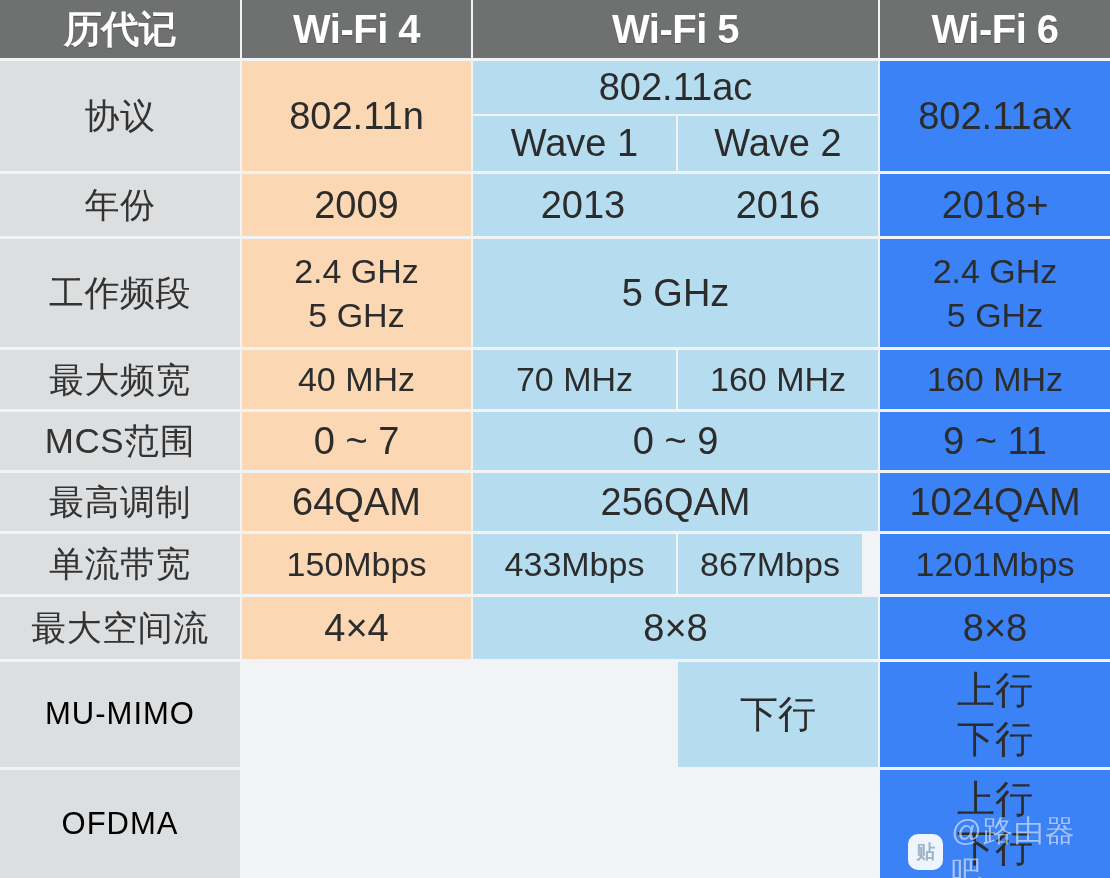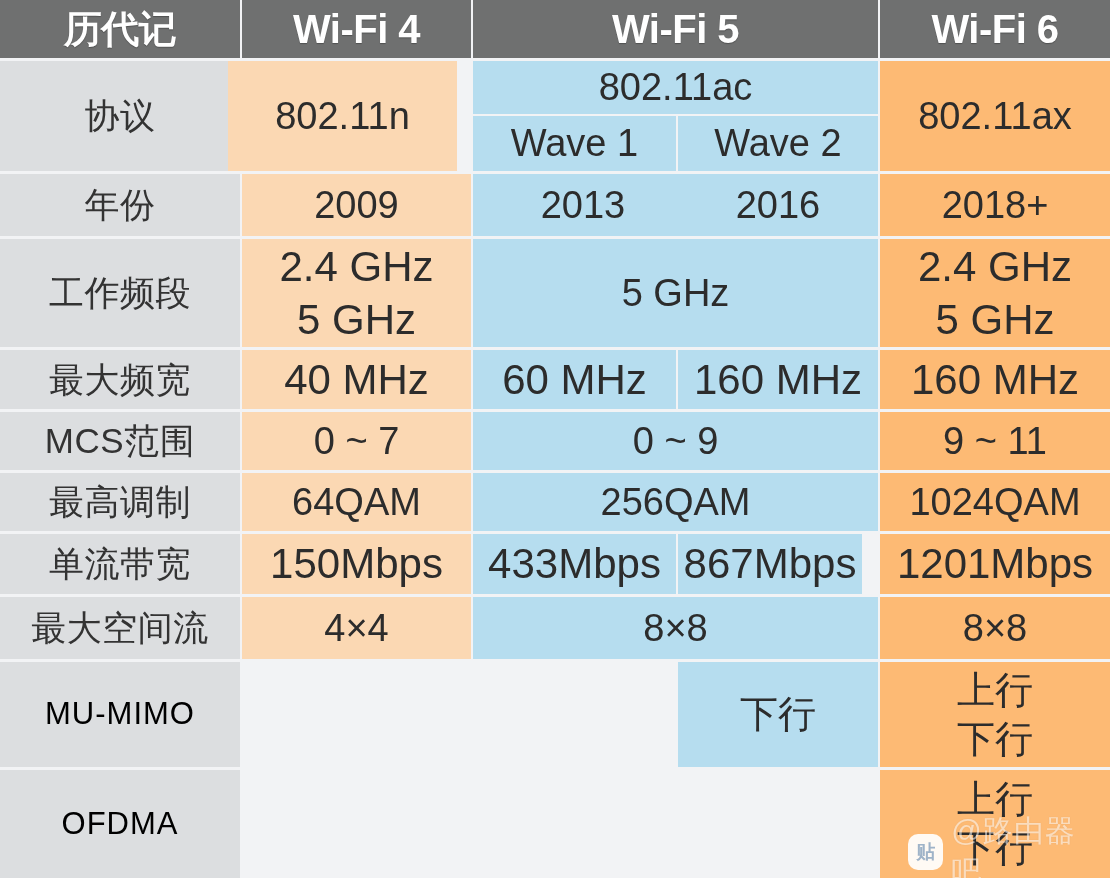--- a/index.html
+++ b/index.html
@@ -56,28 +56,28 @@
     letter-spacing: 0.5px;
   }
   .rowlabel.latin {
     font-size: 31px;
     letter-spacing: 1px;
     color: #000000;
   }
 
   .c-orange { background: #fbd8b3; }
   .c-blue   { background: #b6ddef; }
-  .c-green  { background: #fdba74; }
+  .c-green  { background: #3b82f6; }
   .c-empty  { background: #f2f3f5; }
 
   .val {
     font-size: 38px;
     color: #2c2c2c;
   }
-  .val-sm { font-size: 42px; }
+  .val-sm { font-size: 34px; }
 
   .sub { display: block; }
   .sub + .sub { margin-top: 6px; }
 
   
 
   
   #watermark {
     position: absolute;
     left: 908px;
@@ -113,21 +113,21 @@
 
 <div id="table-root">
 
   <div class="cell hdr hdr-label" style="left:0px;   top:0px; width:240px; height:58px;">历代记</div>
   <div class="cell hdr" style="left:242px; top:0px; width:229px; height:58px;">Wi-Fi 4</div>
   <div class="cell hdr" style="left:473px; top:0px; width:405px; height:58px;">Wi-Fi 5</div>
   <div class="cell hdr" style="left:880px; top:0px; width:230px; height:58px;">Wi-Fi 6</div>
 
   <div class="cell rowlabel" style="left:0px; top:61px; width:240px; height:110px;">协议</div>
 
-  <div class="cell c-orange val" style="left:228px; top:61px; width:229px; height:110px;">802.11n</div>
+  <div class="cell c-orange val" style="left:242px; top:61px; width:229px; height:110px;">802.11n</div>
 
   <div class="cell c-blue val" style="left:473px; top:61px; width:405px; height:53px;">802.11ac</div>
   <div class="cell c-blue val" style="left:473px; top:116px; width:203px; height:55px;">Wave 1</div>
   <div class="cell c-blue val" style="left:678px; top:116px; width:200px; height:55px;">Wave 2</div>
 
   <div class="cell c-green val" style="left:880px; top:61px; width:230px; height:110px;">802.11ax</div>
 
   <div class="cell rowlabel" style="left:0px; top:174px; width:240px; height:62px;">年份</div>
   <div class="cell c-orange val" style="left:242px; top:174px; width:229px; height:62px;">2009</div>
   <div class="cell c-blue val" style="left:473px; top:174px; width:220px; height:62px;">2013</div>
@@ -143,21 +143,21 @@
 
   <div class="cell c-blue val" style="left:473px; top:239px; width:405px; height:108px;">5 GHz</div>
 
   <div class="cell c-green" style="left:880px; top:239px; width:230px; height:108px;">
     <span class="sub val val-sm">2.4 GHz</span>
     <span class="sub val val-sm">5 GHz</span>
   </div>
 
   <div class="cell rowlabel" style="left:0px; top:350px; width:240px; height:59px;">最大频宽</div>
   <div class="cell c-orange val val-sm" style="left:242px; top:350px; width:229px; height:59px;">40 MHz</div>
-  <div class="cell c-blue val val-sm" style="left:473px; top:350px; width:203px; height:59px;">60 MHz</div>
+  <div class="cell c-blue val val-sm" style="left:473px; top:350px; width:203px; height:59px;">70 MHz</div>
   <div class="cell c-blue val val-sm" style="left:678px; top:350px; width:200px; height:59px;">160 MHz</div>
   <div class="cell c-green val val-sm" style="left:880px; top:350px; width:230px; height:59px;">160 MHz</div>
 
   <div class="cell rowlabel" style="left:0px; top:412px; width:240px; height:58px;">MCS范围</div>
   <div class="cell c-orange val" style="left:242px; top:412px; width:229px; height:58px;">0 ~ 7</div>
   <div class="cell c-blue val" style="left:473px; top:412px; width:405px; height:58px;">0 ~ 9</div>
   <div class="cell c-green val" style="left:880px; top:412px; width:230px; height:58px;">9 ~ 11</div>
 
   <div class="cell rowlabel" style="left:0px; top:473px; width:240px; height:58px;">最高调制</div>
   <div class="cell c-orange val" style="left:242px; top:473px; width:229px; height:58px;">64QAM</div>

